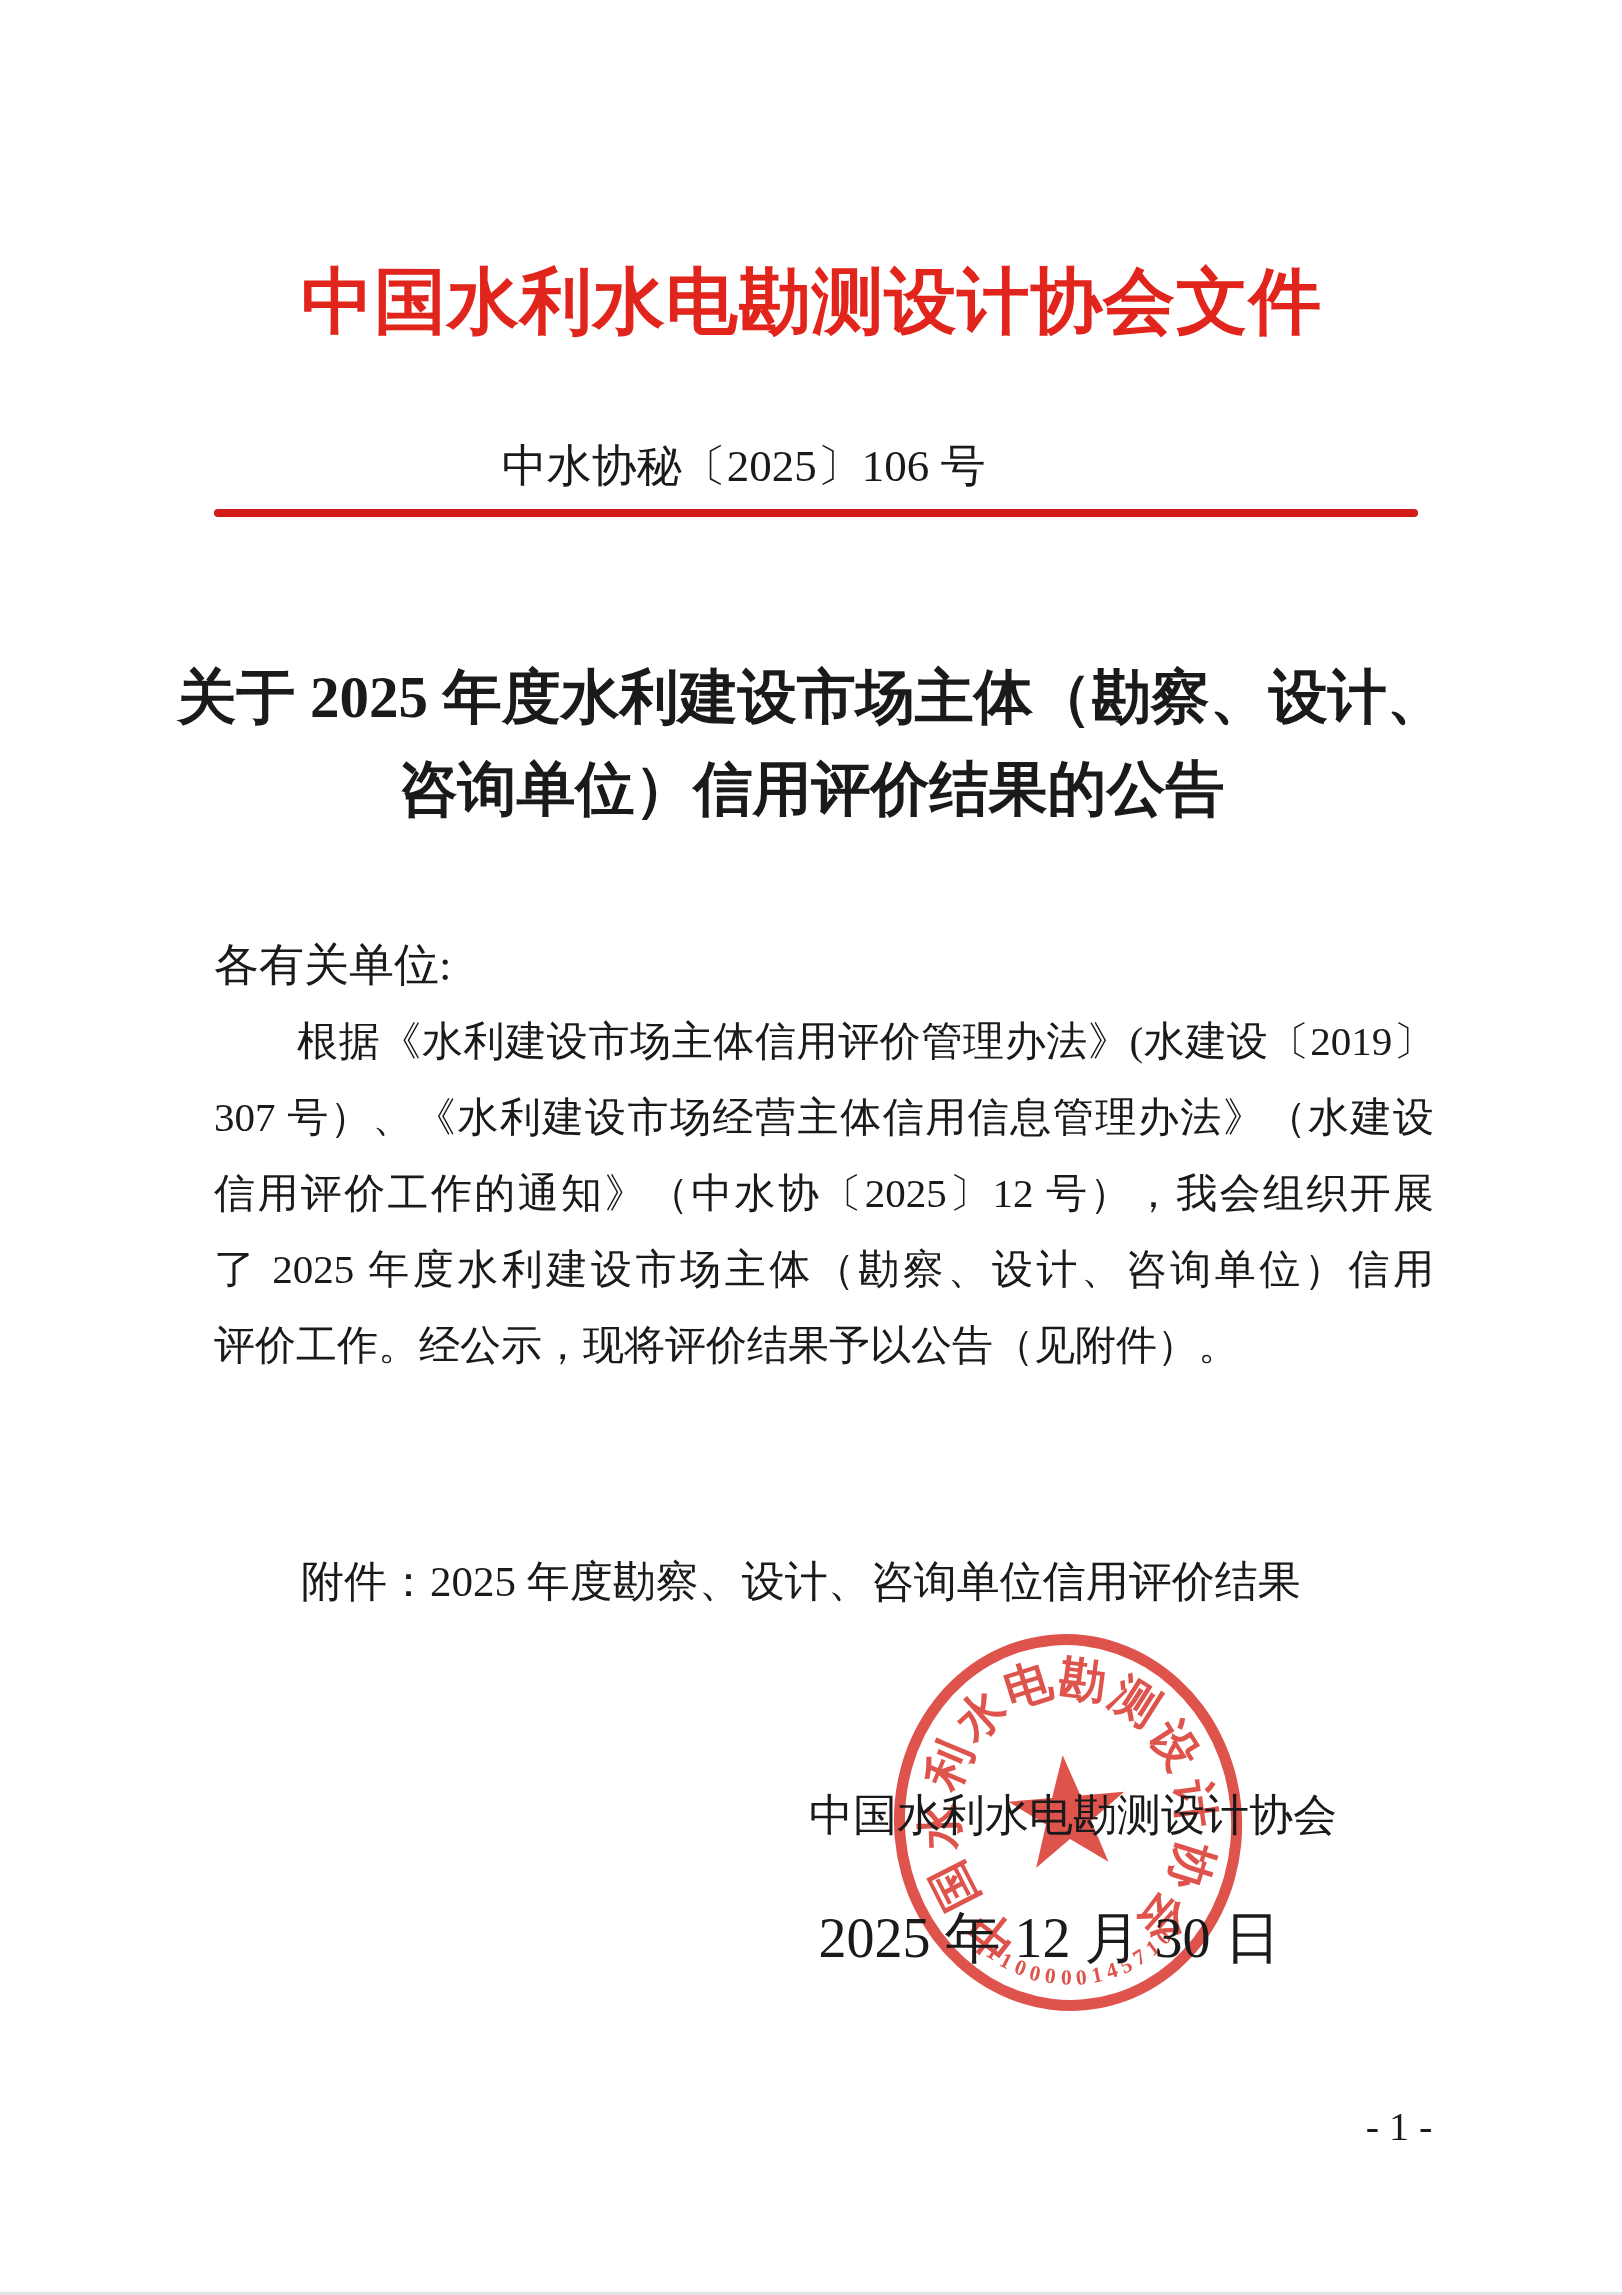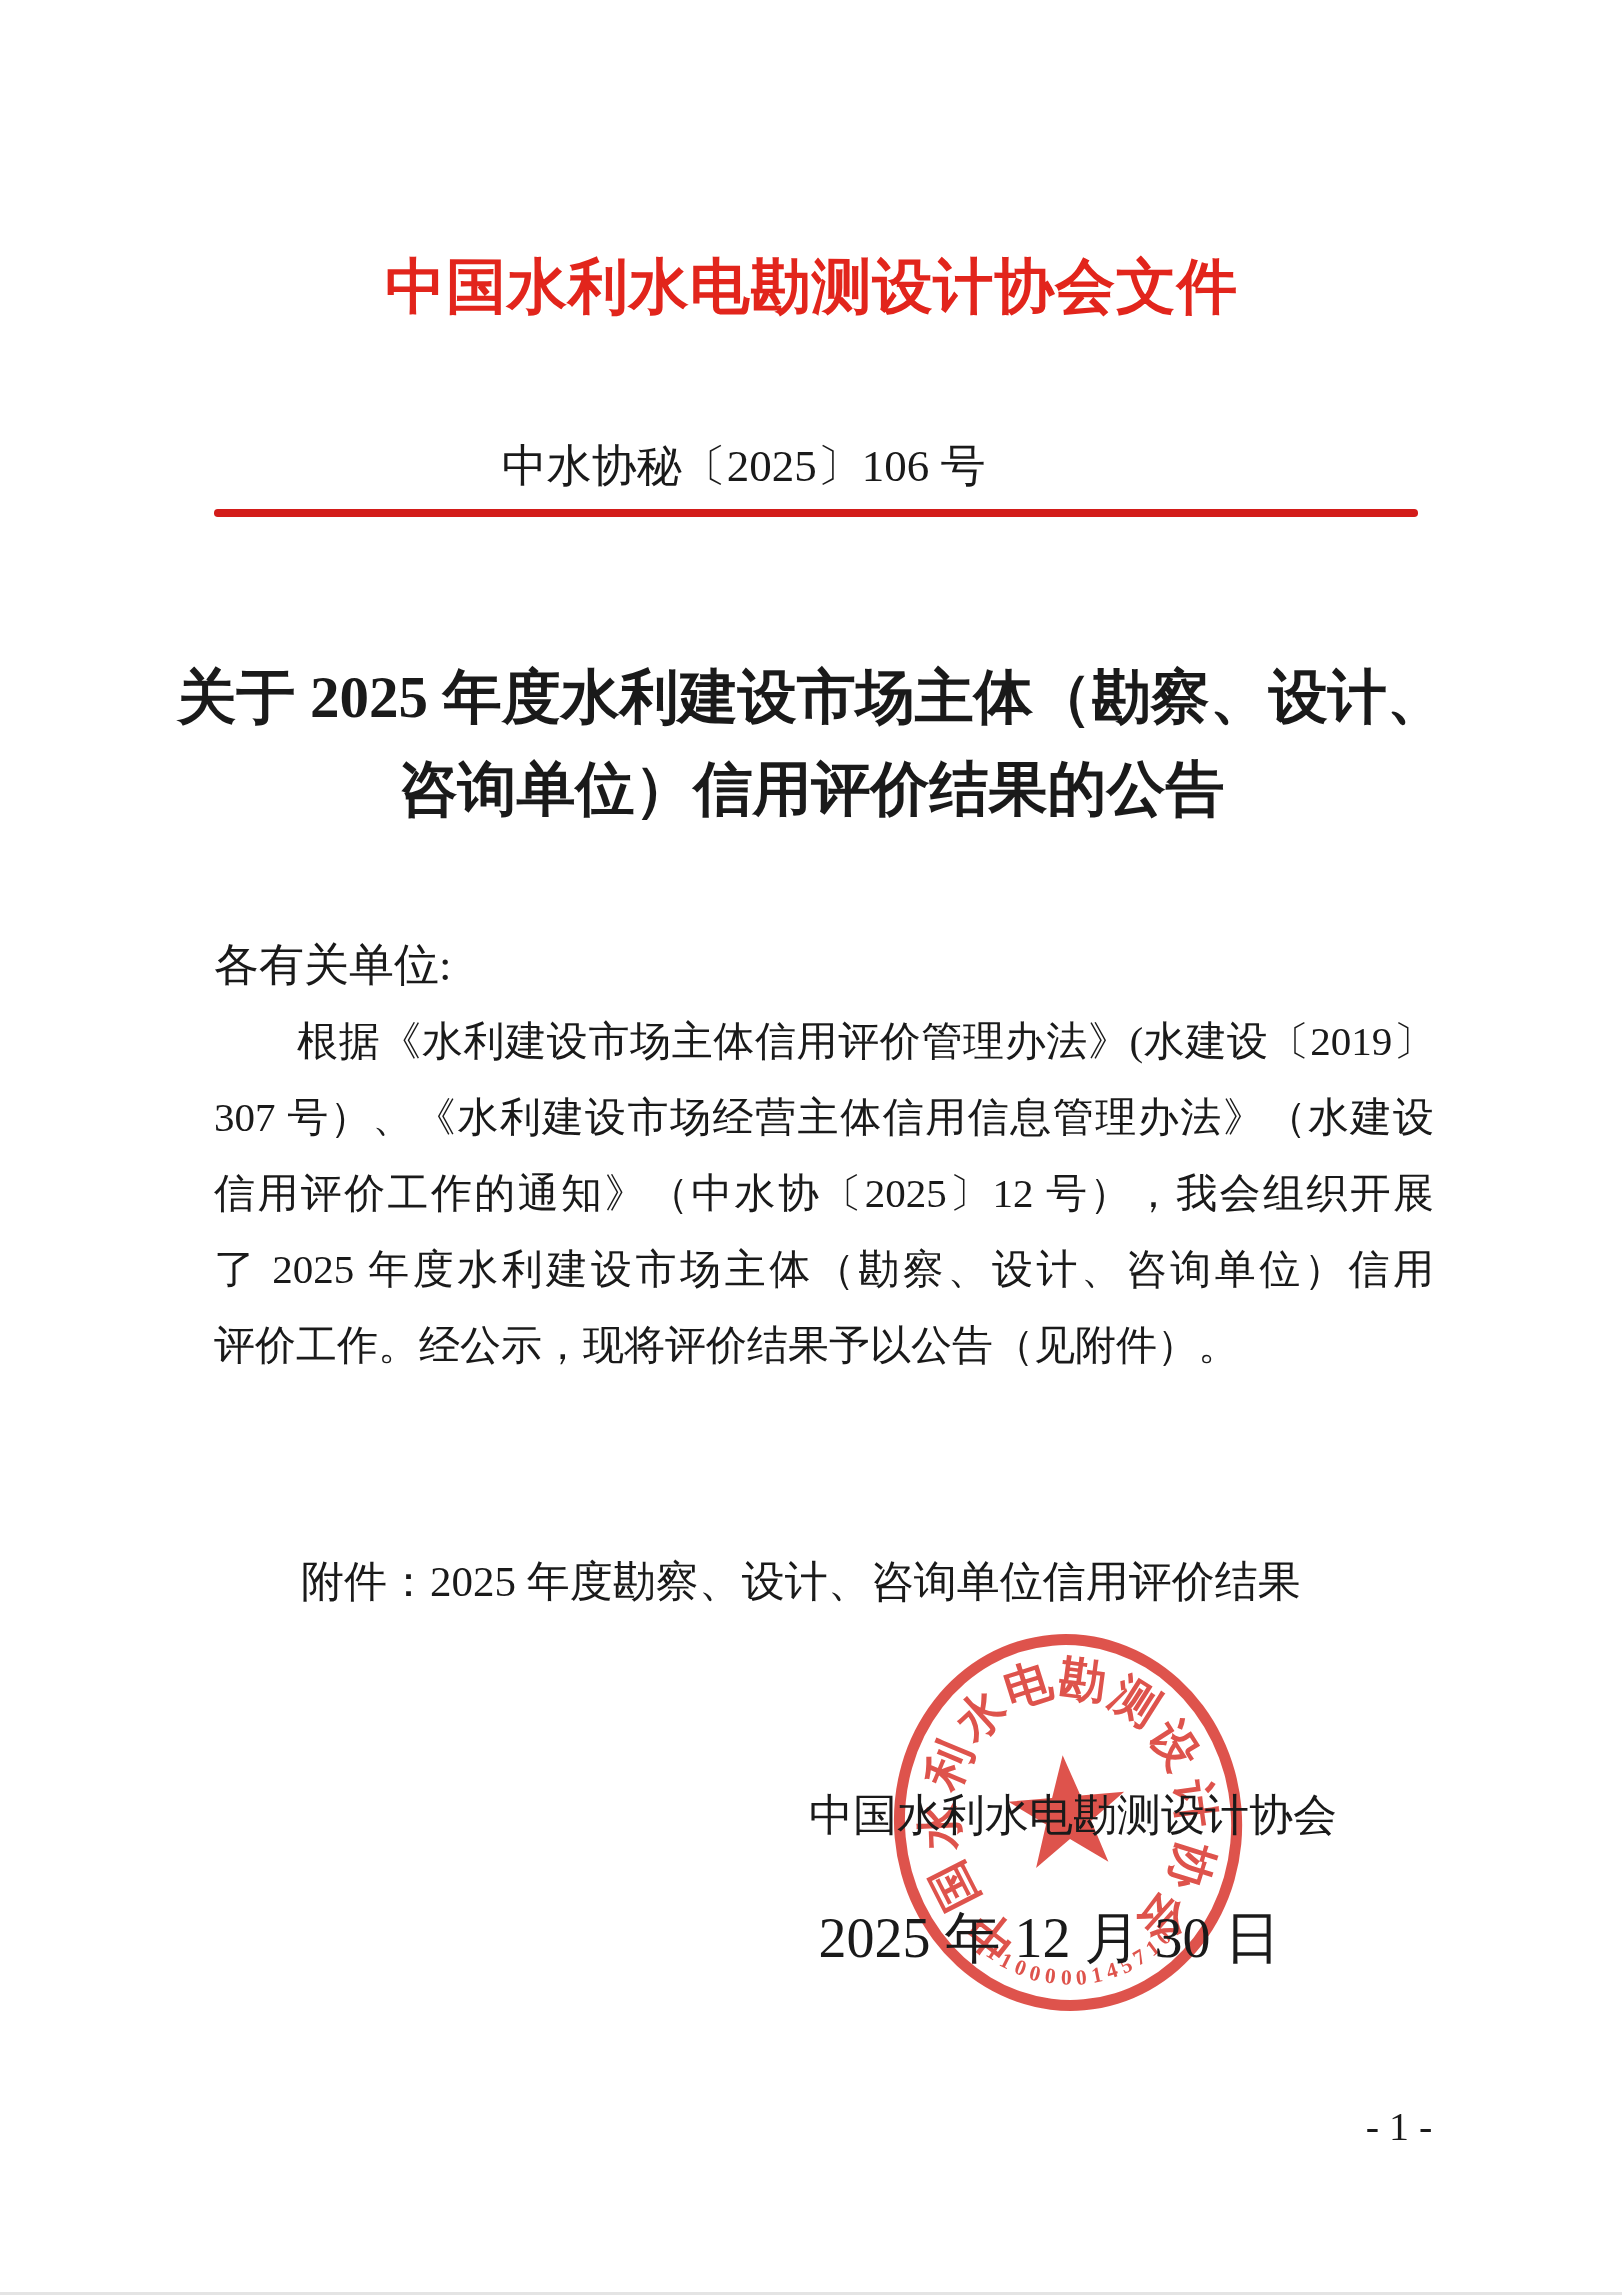--- a/index.html
+++ b/index.html
@@ -7,23 +7,23 @@
   body {
     position:relative;
     background:#ffffff;
     font-family:"Liberation Serif","DejaVu Serif",serif;
     color:#1a1a1a;
     overflow:hidden;
   }
   .abs { position:absolute; }
 
   .header-title {
-    left:0; top:231px; width:1623px;
+    left:0; top:246px; width:1623px;
     text-align:center;
-    font-size:60px; font-weight:900;
+    font-size:72px; font-weight:900;
     letter-spacing:0.9px;
     line-height:113px;
     white-space:nowrap;
   }
   .doc-number {
     left:0; top:438px; width:1487px;
     text-align:center;
     font-size:45px;
     line-height:57px;
     white-space:nowrap;

